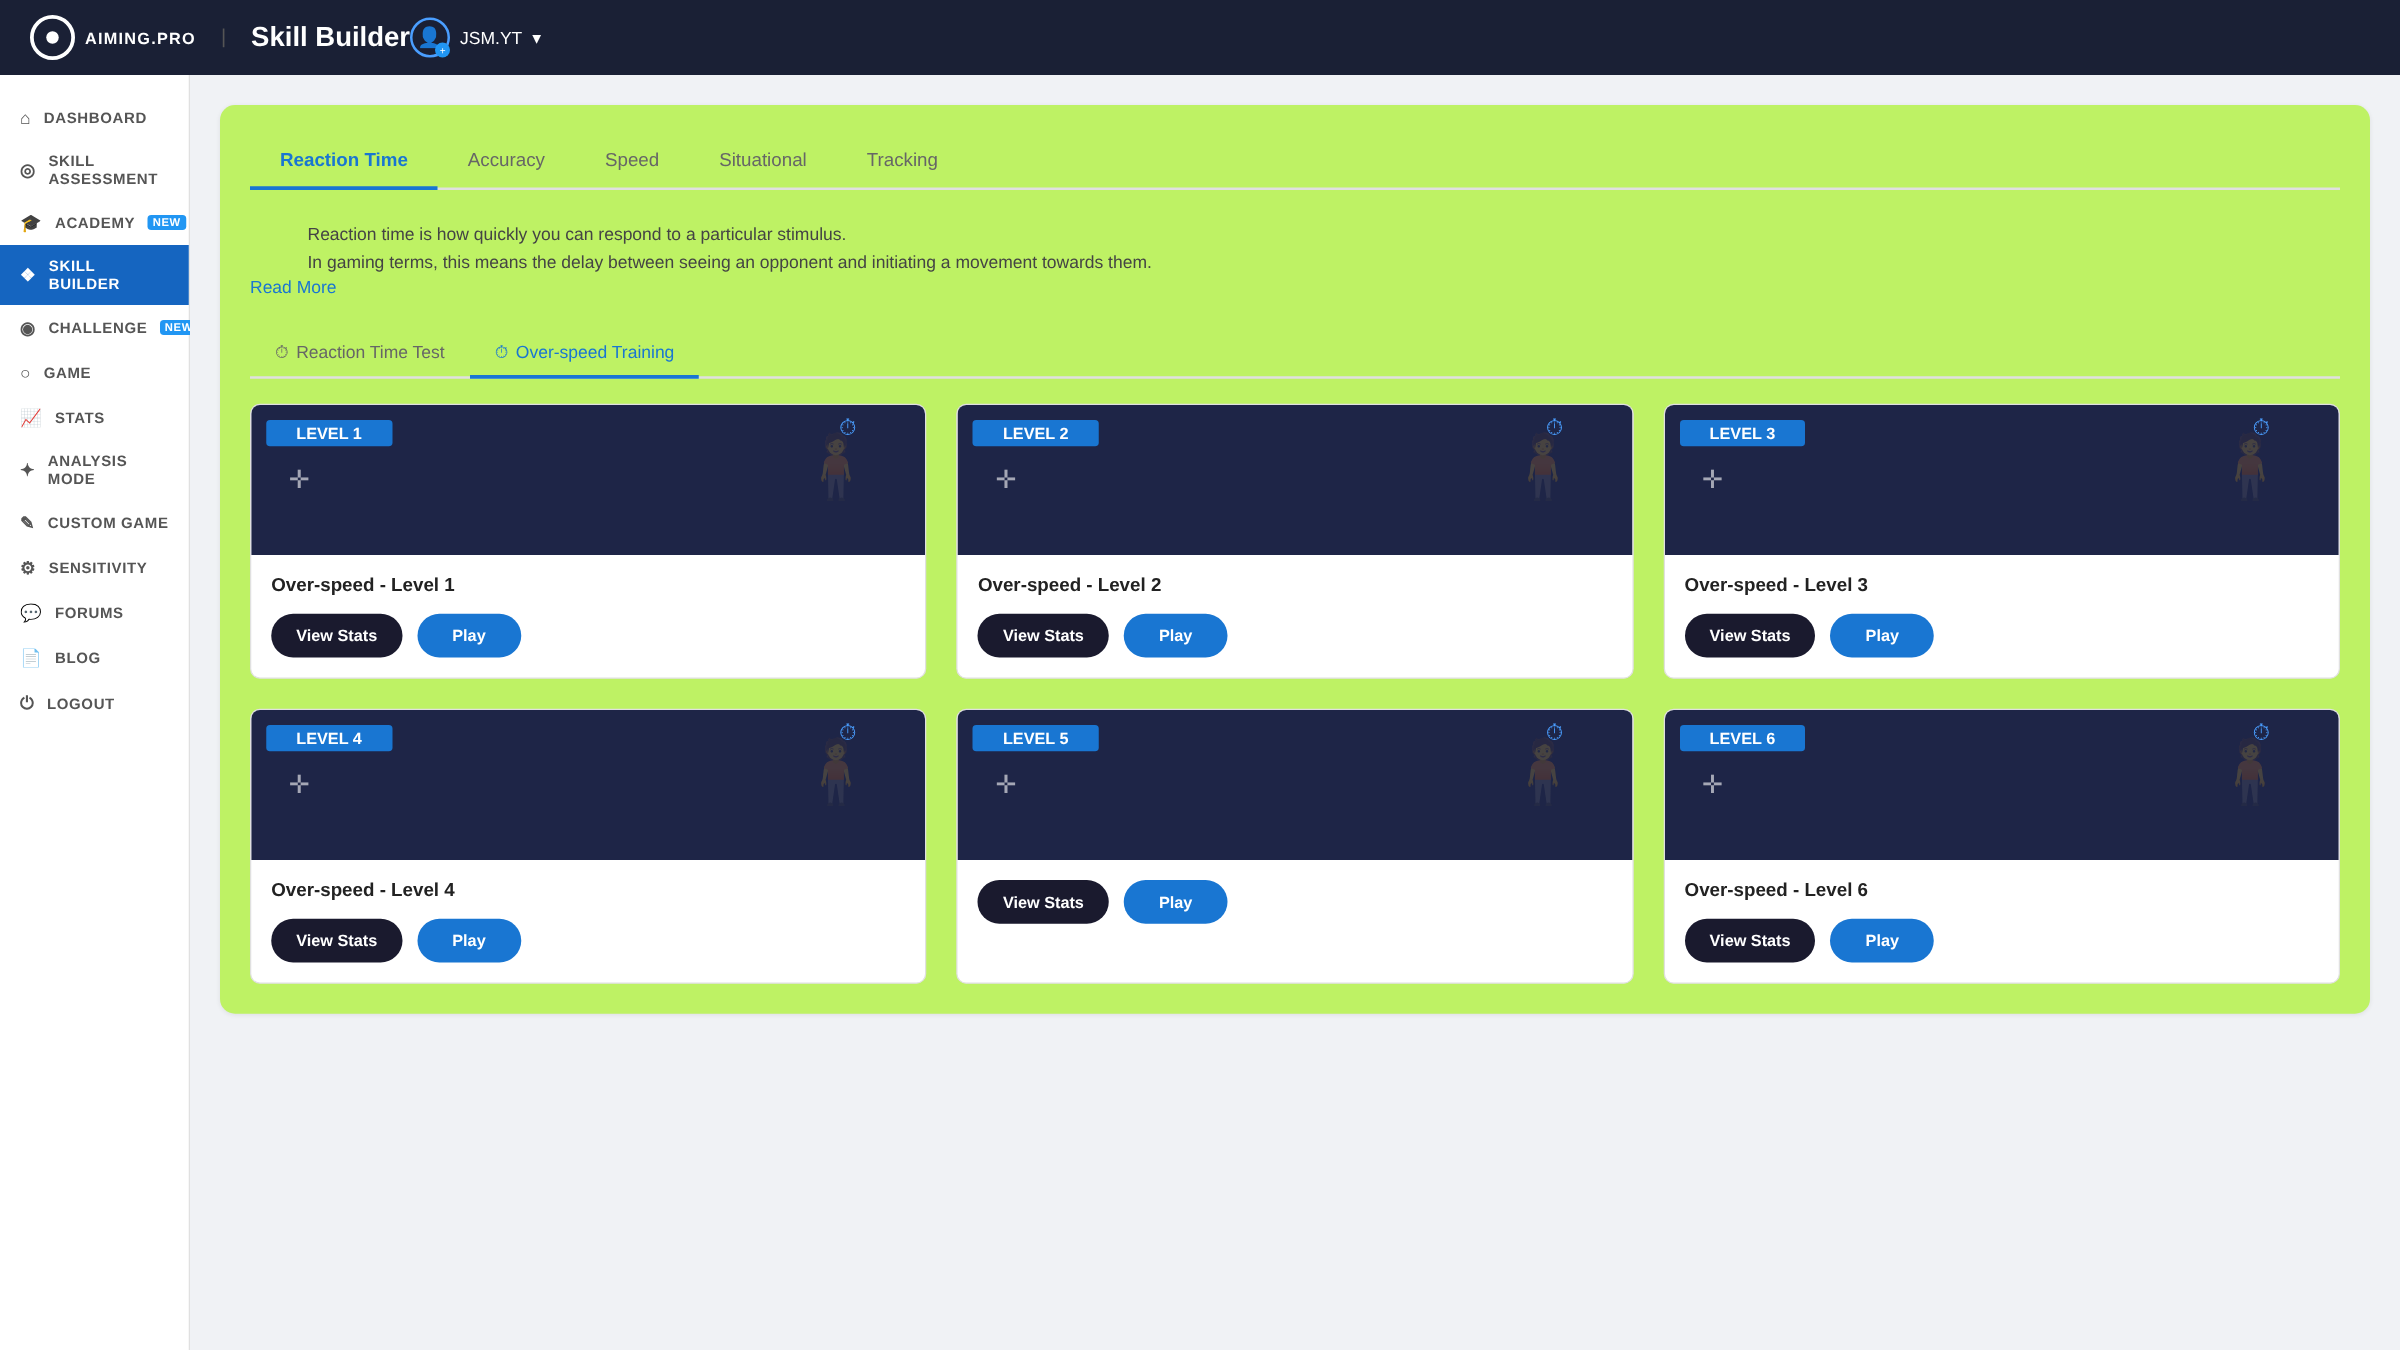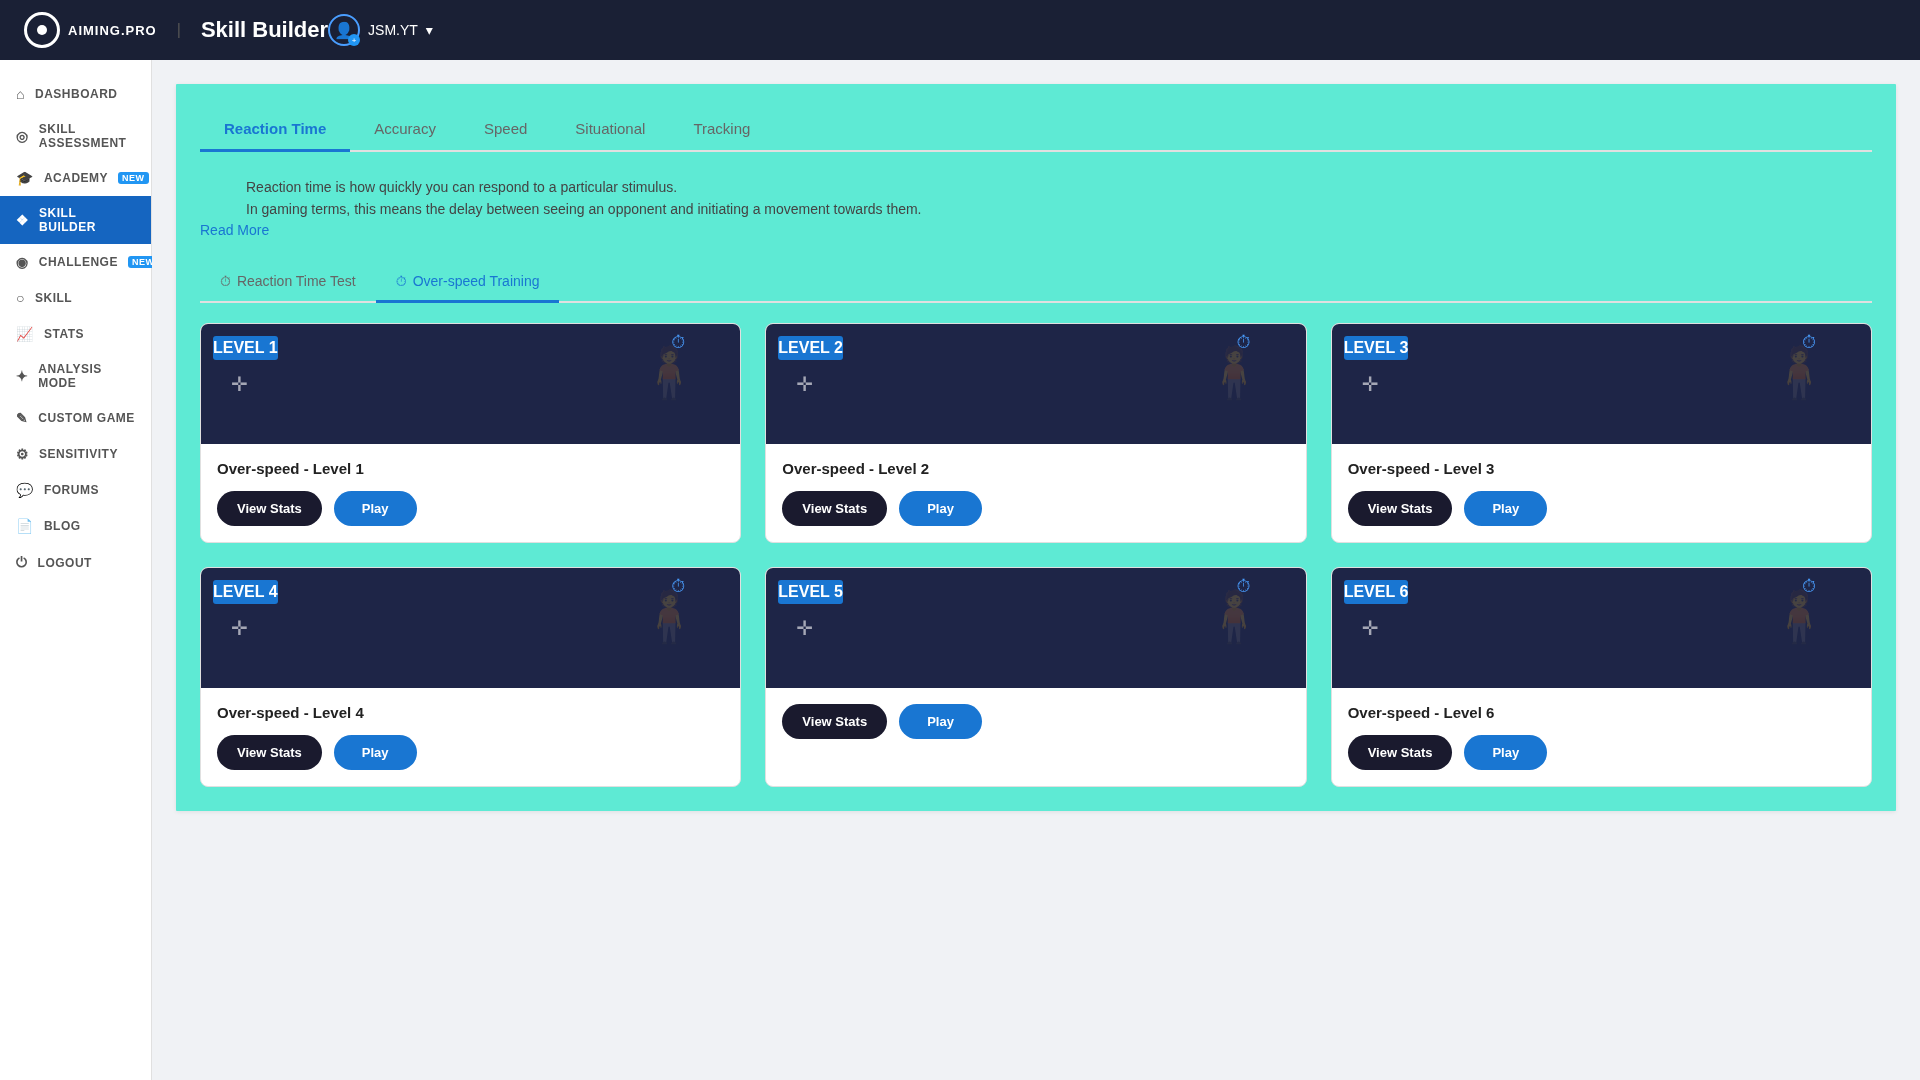--- a/index.html
+++ b/index.html
@@ -91,22 +91,22 @@
     }
 
     
     .content-area {
       flex: 1;
       padding: 24px;
       overflow-y: auto;
       background: #f0f2f5;
     }
     .main-card {
-      background: #5eead4;
-      border-radius: 1px;
+      background: #bef264;
+      border-radius: 12px;
       padding: 24px;
       box-shadow: 0 1px 4px rgba(0,0,0,0.08);
     }
 
     
     .tabs { display: flex; gap: 0; border-bottom: 2px solid #e0e0e0; margin-bottom: 24px; }
     .tab {
       padding: 12px 24px;
       font-size: 15px;
       color: #666;
@@ -154,23 +154,23 @@
       display: flex;
       align-items: center;
       justify-content: center;
     }
     .level-badge {
       position: absolute;
       top: 12px;
       left: 12px;
       background: #1976d2;
       color: white;
-      font-size: 16px;
+      font-size: 13px;
       font-weight: 700;
-      padding: 3px 0;
+      padding: 3px 24px;
       border-radius: 3px;
     }
     .crosshair {
       position: absolute;
       color: rgba(255,255,255,0.6);
       font-size: 20px;
     }
     .silhouette {
       position: absolute;
       right: 40px;
@@ -253,21 +253,21 @@
       <span class="icon">❖</span>
       <span>SKILL BUILDER</span>
     </a>
     <a class="sidebar-item">
       <span class="icon">◉</span>
       <span>CHALLENGE</span>
       <span class="badge-new">NEW</span>
     </a>
     <a class="sidebar-item">
       <span class="icon">○</span>
-      <span>SKILL</span>
+      <span>GAME</span>
     </a>
     <a class="sidebar-item">
       <span class="icon">📈</span>
       <span>STATS</span>
     </a>
     <a class="sidebar-item">
       <span class="icon">✦</span>
       <span>ANALYSIS MODE</span>
     </a>
     <a class="sidebar-item">

